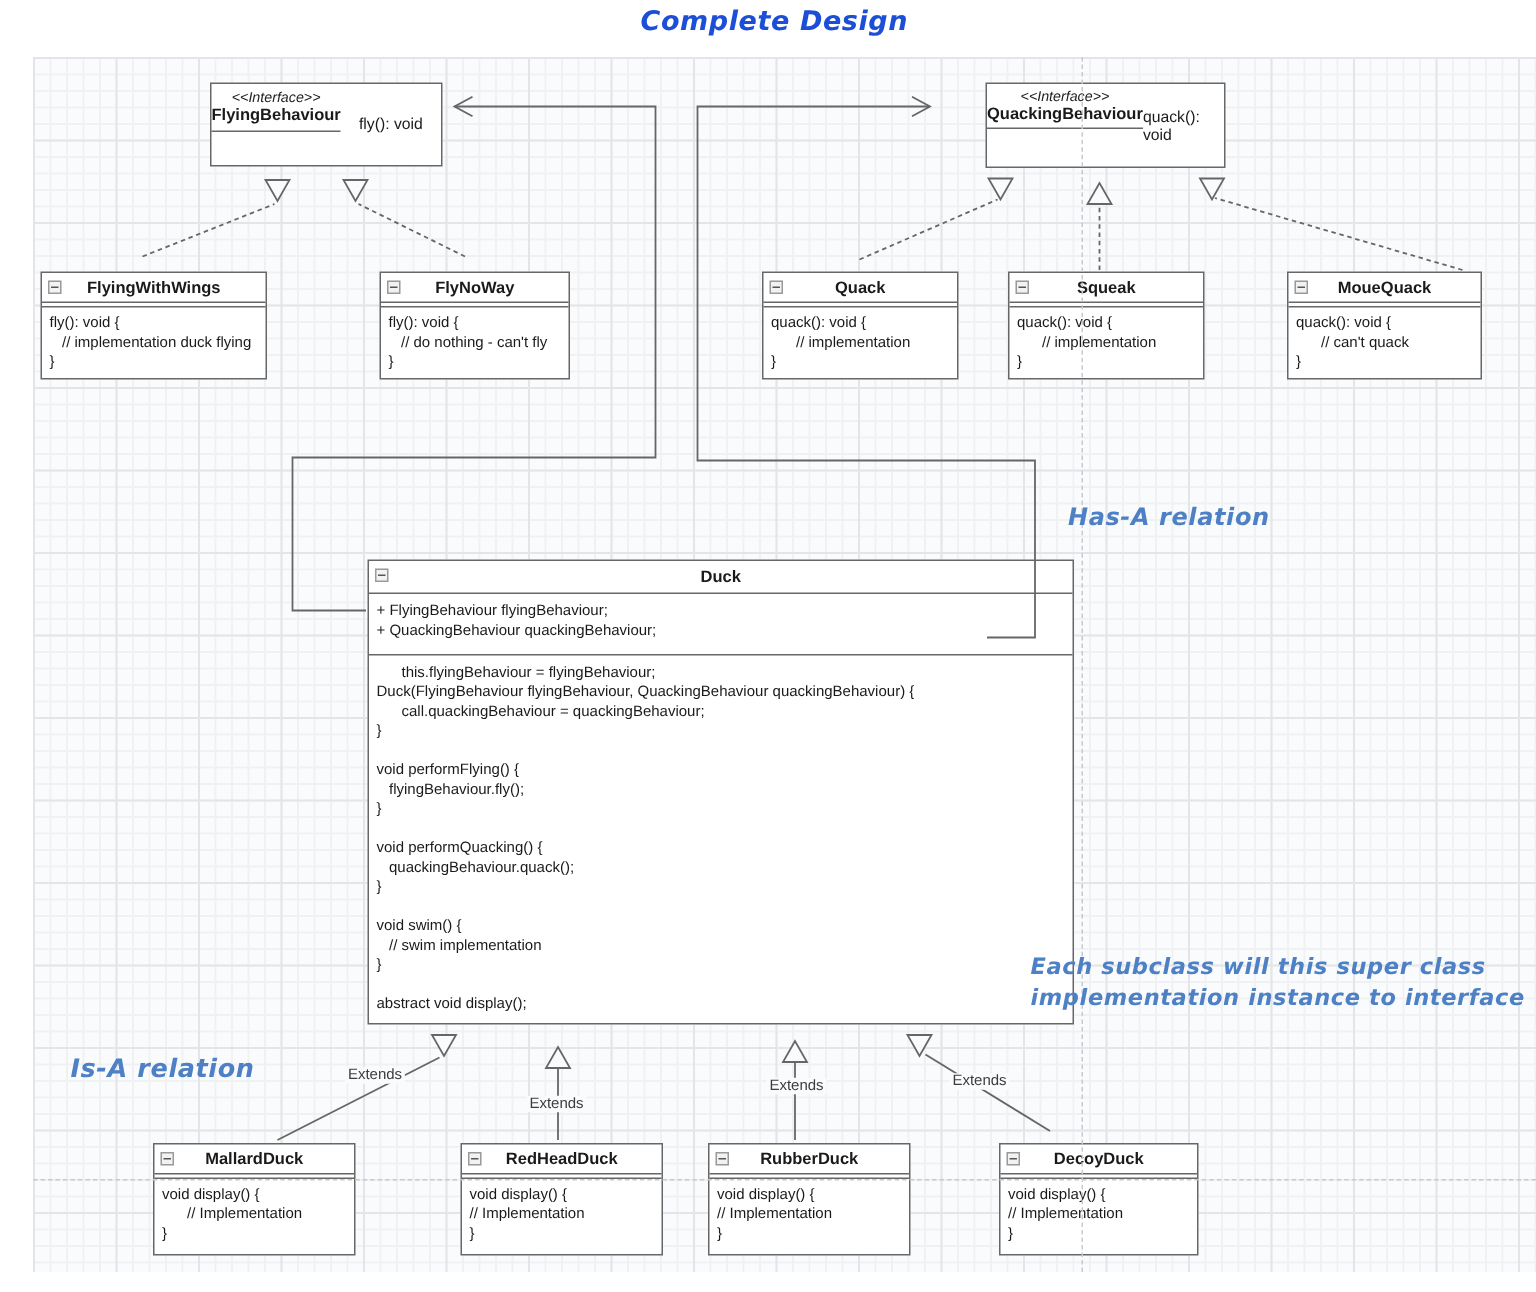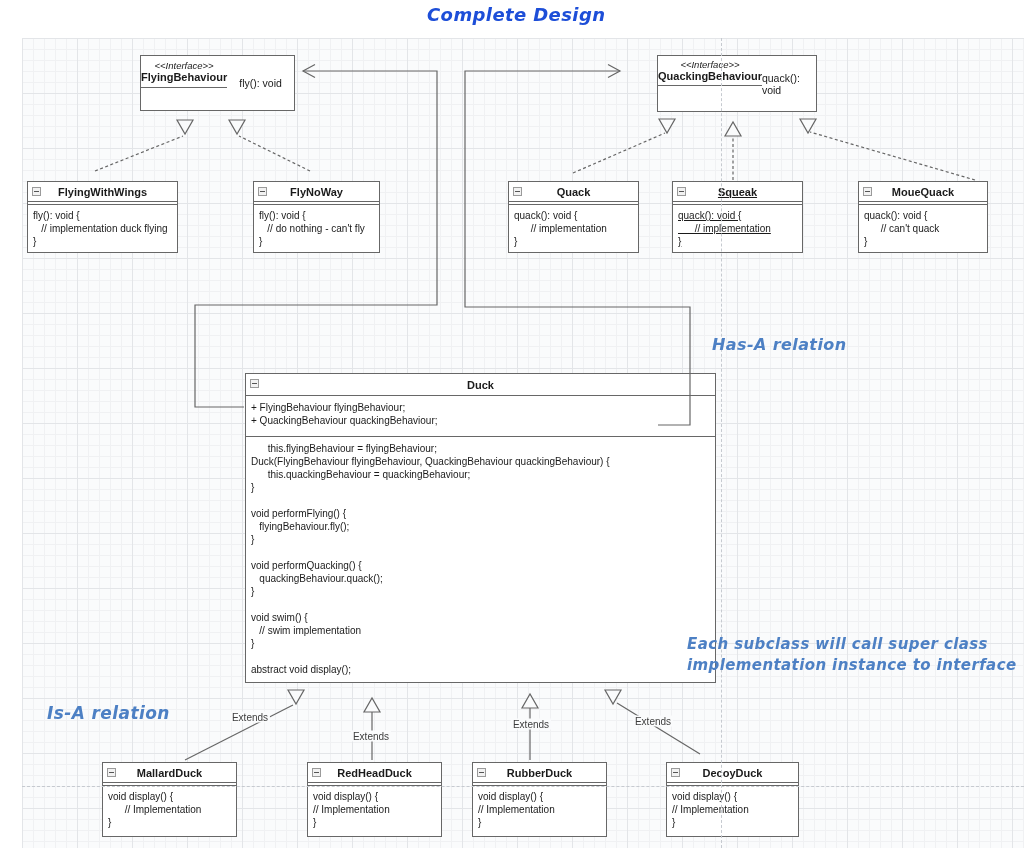--- a/index.html
+++ b/index.html
@@ -158,21 +158,21 @@
       <span class="cls-name">Quack</span>
     </div>
     <div class="sep"></div>
     <div class="code">
         <div class="code-line">quack(): void {</div>
         <div class="code-line">      // implementation</div>
         <div class="code-line">}</div>
       </div>
   </div>
 
-  <div class="cls" style="left:672px; top:181px; width:131px; height:72px;text-decoration:underline;">
+  <div class="cls" style="left:672px; top:181px; width:131px; height:72px;">
     <div class="cls-header">
       <span class="collapse">
           <span class="minus"></span>
         </span>
       <span class="cls-name">Squeak</span>
     </div>
     <div class="sep"></div>
     <div class="code">
         <div class="code-line">quack(): void {</div>
         <div class="code-line">      // implementation</div>
@@ -202,21 +202,21 @@
         </span>
       <span class="cls-name">Duck</span>
     </div>
     <div class="code duck-attrs">
         <div class="code-line">+ FlyingBehaviour flyingBehaviour;</div>
         <div class="code-line">+ QuackingBehaviour quackingBehaviour;</div>
       </div>
     <div class="code duck-methods">
         <div class="code-line">      this.flyingBehaviour = flyingBehaviour;</div>
         <div class="code-line">Duck(FlyingBehaviour flyingBehaviour, QuackingBehaviour quackingBehaviour) {</div>
-        <div class="code-line">      this.quackingBehaviour = quackingBehaviour;</div>
+        <div class="code-line">      call.quackingBehaviour = quackingBehaviour;</div>
         <div class="code-line">}</div>
         <div class="code-line">&nbsp;</div>
         <div class="code-line">void performFlying() {</div>
         <div class="code-line">   flyingBehaviour.fly();</div>
         <div class="code-line">}</div>
         <div class="code-line">&nbsp;</div>
         <div class="code-line">void performQuacking() {</div>
         <div class="code-line">   quackingBehaviour.quack();</div>
         <div class="code-line">}</div>
         <div class="code-line">&nbsp;</div>
@@ -293,16 +293,16 @@
 
   <div class="edge-label" style="left:250px; top:717px;">Extends</div>
   <div class="edge-label" style="left:371px; top:736px;">Extends</div>
   <div class="edge-label" style="left:531px; top:724px;">Extends</div>
   <div class="edge-label" style="left:653px; top:721px;">Extends</div>
 
   <div class="hand title-hand">Complete Design</div>
   <div class="hand has-a">Has-A relation</div>
   <div class="hand is-a">Is-A relation</div>
   <div class="hand note">
-      <div class="code-line">Each subclass will call super class</div>
+      <div class="code-line">Each subclass will this super class</div>
       <div class="code-line">implementation instance to interface</div>
     </div>
 </div>
 
 </body></html>

